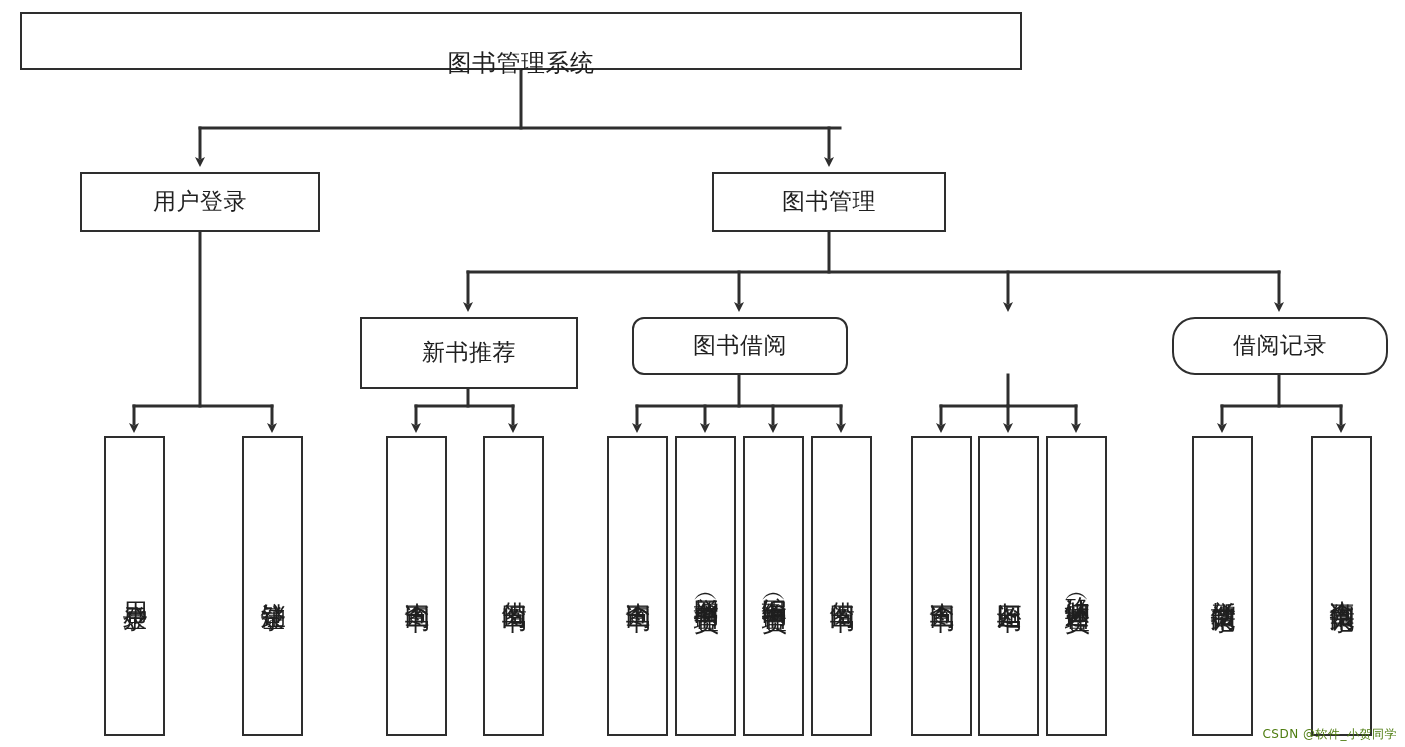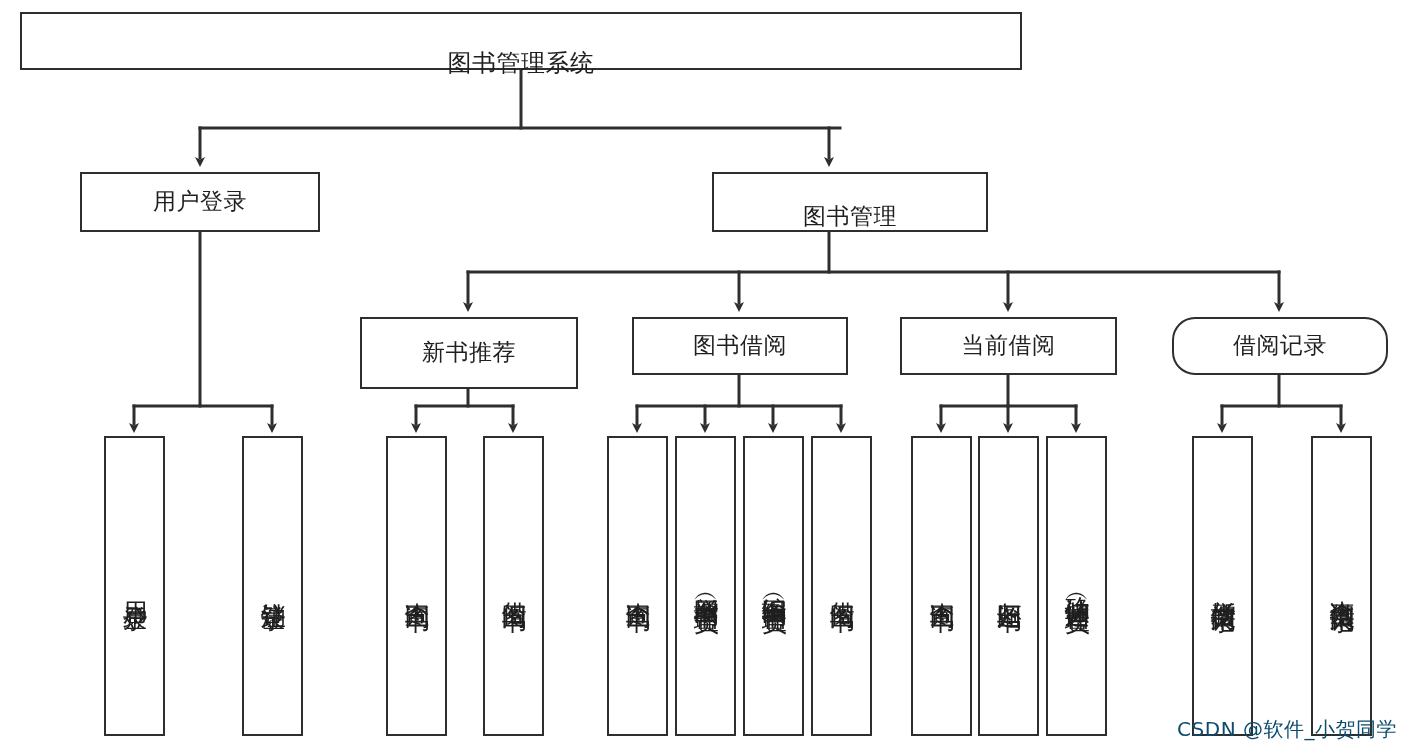--- a/index.html
+++ b/index.html
@@ -64,22 +64,22 @@
     font-size: 25px;
     line-height: 1.05;
     letter-spacing: 2px;
     white-space: nowrap;
     max-height: 100%;
   }
   #watermark {
     position: absolute;
     right: 8px;
     bottom: 4px;
-    font-size: 20px;
-    color: #0c4a6e;
+    font-size: 12px;
+    color: #4d7c0f;
     z-index: 5;
     white-space: nowrap;
     letter-spacing: 0.5px;
     margin-top: 16px;
   }
 </style>
 </head>
 <body>
 
 <div id="canvas">
@@ -136,35 +136,32 @@
   </svg>
 
   <div class="node horiz root" style="left:20px; top:12px; width:1002px; height:58px;">
     <span class="lbl">图书管理系统</span>
   </div>
 
   <div class="node horiz" style="left:80px; top:172px; width:240px; height:60px;">
     <span class="lbl">用户登录</span>
   </div>
 
-  <div class="node horiz" style="left:712px; top:172px; width:276px; height:60px;align-items:flex-end;">
+  <div class="node horiz" style="left:712px; top:172px; width:234px; height:60px;">
     <span class="lbl">图书管理</span>
   </div>
 
   <div class="node horiz" style="left:360px; top:317px; width:218px; height:72px;">
     <span class="lbl">新书推荐</span>
   </div>
 
-  <div class="node horiz" style="left:632px; top:317px; width:216px; height:58px;">
+  <div class="node horiz" style="left:632px; top:317px; width:216px; height:58px;border-radius:12px;">
     <span class="lbl">图书借阅</span>
   </div>
 
-  <div class="node horiz" style="left:900px; top:317px; width:217px; height:58px;">
-    <span class="lbl">当前借阅</span>
-  </div>
 
   <div class="node horiz" style="left:1172px; top:317px; width:216px; height:58px;border-radius:23px;">
     <span class="lbl">借阅记录</span>
   </div>
 
   <div class="node vert" style="left:104px; top:436px; width:61px; height:300px;">
     <span class="lbl">用户登录</span>
   </div>
 
   <div class="node vert" style="left:242px; top:436px; width:61px; height:300px;">

